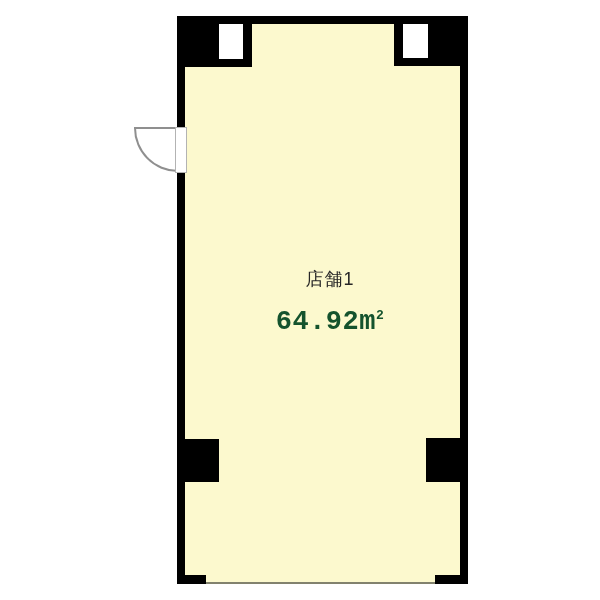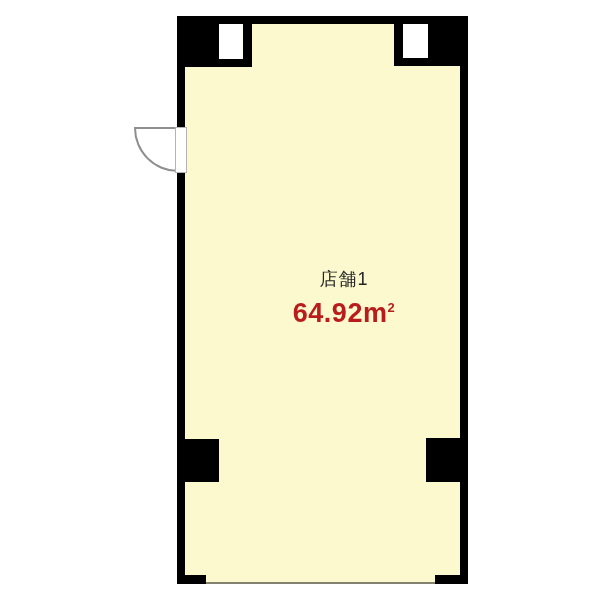--- a/index.html
+++ b/index.html
@@ -62,30 +62,30 @@
   }
   .door-arc {
     left: 134px; top: 128px; width: 44px; height: 44px;
     border-left: 2px solid var(--door-line);
     border-bottom: 2px solid var(--door-line);
     border-bottom-left-radius: 100% 100%;
   }
 
   
   .room-label {
-    left: 184px; top: 268px; width: 320px;
+    left: 170px; top: 268px; width: 320px;
     text-align: center; color: var(--text);
   }
   .room-name {
     font-size: 18px; font-weight: 500; letter-spacing: 1px;
     line-height: 22px;
   }
   .room-area {
     font-size: 27px; font-weight: 700; letter-spacing: 0.5px;
-    line-height: 30px; margin-top: 8px; color: #b91c1c;
+    line-height: 30px; margin-top: 17px; color: #14532d; font-family: Liberation Mono, monospace;
   }
   .room-area sup {
     font-size: 13px; font-weight: 700;
     vertical-align: super; line-height: 0;
   }
 </style>
 </head>
 <body>
 
 <div class="canvas">

